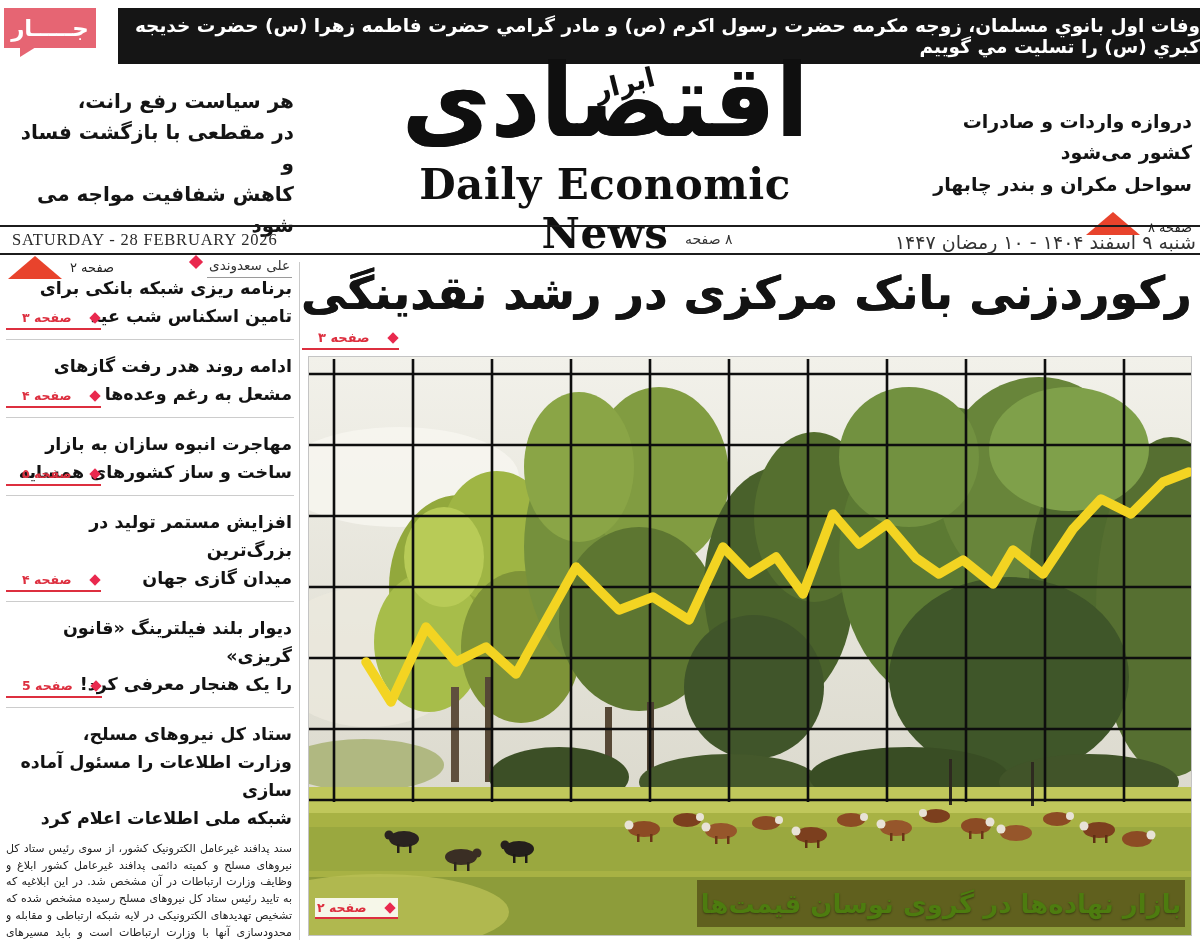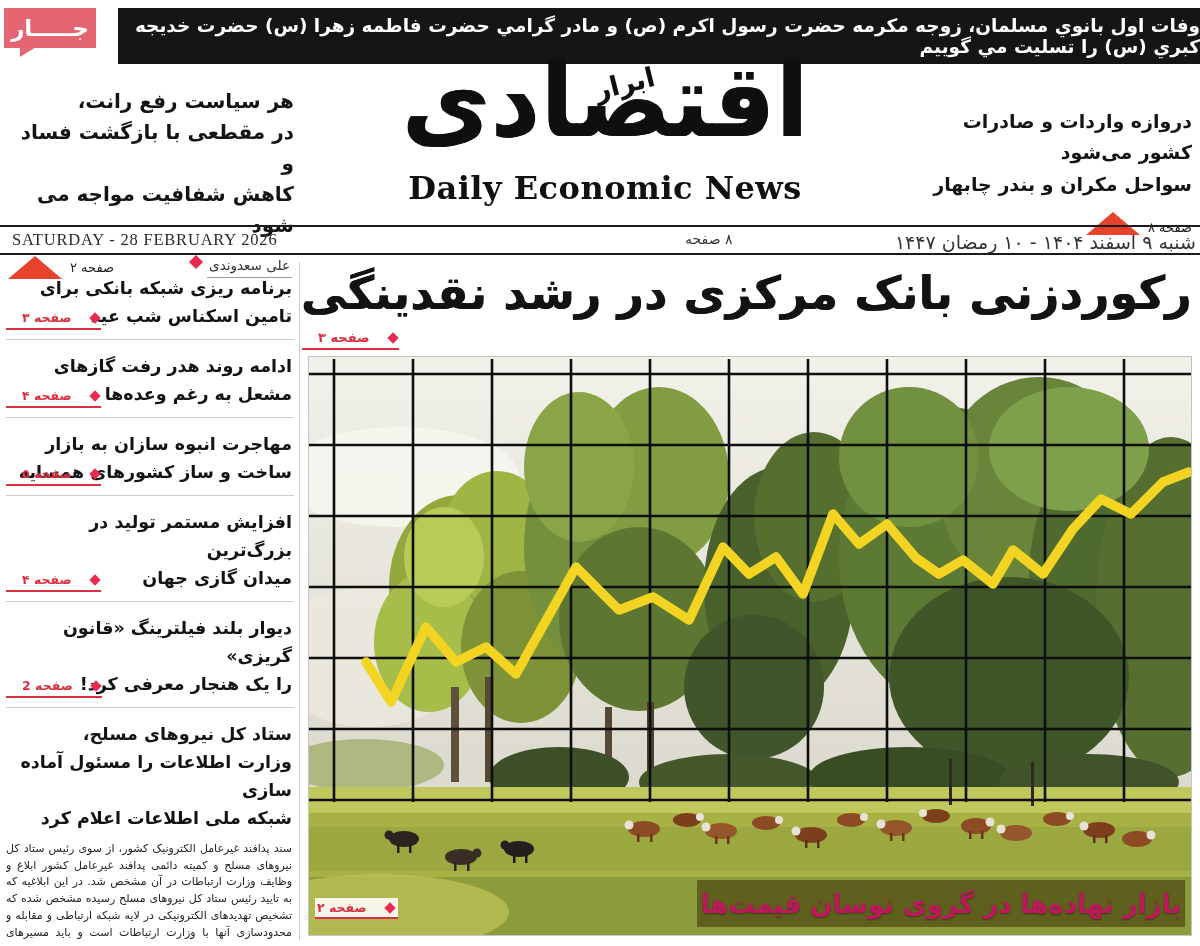--- a/index.html
+++ b/index.html
@@ -16,22 +16,22 @@
                  font-size:23px;font-weight:bold;}
   .banner-redbox::after{content:"";position:absolute;bottom:-9px;left:16px;width:0;height:0;
                  border-style:solid;border-width:10px 16px 0 0;border-color:#e66573 transparent transparent transparent;}
 
   
   .masthead{position:absolute;top:48px;left:382px;width:446px;text-align:center;}
   .logo-fa{font-size:97px;font-weight:bold;line-height:1.12;color:#0f0f0f;
            text-shadow:.6px 0 #0f0f0f;transform:scaleY(1.04);}
   .logo-small{position:absolute;top:20px;left:212px;font-size:27px;font-weight:bold;
               transform:rotate(-14deg);color:#0f0f0f;}
-  .logo-en{font-family:"DejaVu Serif",serif;font-size:32px;font-weight:bold;color:#101010;
-           letter-spacing:.5px;margin-top:12px;direction:ltr;}
+  .logo-en{font-family:"DejaVu Serif",serif;font-size:42px;font-weight:bold;color:#101010;
+           letter-spacing:.5px;margin-top:3px;direction:ltr;}
 
   
   .tls{position:absolute;top:86px;left:6px;width:288px;}
   .tls-title,.trs-title{font-weight:bold;text-align:right;color:#141414;}
   .tls-title{font-size:20px;line-height:1.55;}
   .tls-title span,.trs-title span{display:block;}
   .tls-foot{display:flex;direction:ltr;justify-content:space-between;align-items:center;margin-top:15px;padding:0 2px;}
   .trs{position:absolute;top:106px;right:8px;width:262px;}
   .trs-title{font-size:19px;line-height:1.65;}
   .trs-foot{display:flex;direction:ltr;justify-content:flex-end;align-items:flex-end;gap:8px;margin-top:12px;}
@@ -73,21 +73,21 @@
   .col-article-title{font-size:17.5px;font-weight:bold;line-height:1.6;color:#131313;}
   .col-article-title span{display:block;}
   .col-article-body{margin-top:9px;font-size:11px;line-height:1.52;color:#222;text-align:justify;}
 
   
   .photo{position:absolute;top:356px;left:308px;width:884px;height:580px;
          border:1px solid #c4c4c4;box-sizing:border-box;background:#dcdcd4;}
   .photo svg{display:block;}
   .caption-band{position:absolute;left:388px;right:6px;bottom:8px;height:47px;
                 background:rgba(64,54,10,.58);display:flex;align-items:center;justify-content:center;
-                color:#be185d;font-size:26px;font-weight:bold;text-shadow:0 1px 2px rgba(0,0,0,.4);}
+                color:#4d7c0f;font-size:26px;font-weight:bold;text-shadow:0 1px 2px rgba(0,0,0,.4);}
   .photo-page{position:absolute;left:6px;bottom:16px;background:rgba(255,255,255,.88);
               padding:2px 4px 2px 2px;font-size:12.5px;}
 </style>
 </head>
 <body>
 
 <div class="page">
 
   <div class="top-banner">
     <div class="banner-black">وفات اول بانوي مسلمان، زوجه مكرمه حضرت رسول اكرم (ص) و مادر گرامي حضرت فاطمه زهرا (س) حضرت خديجه كبري (س) را تسليت مي گوييم</div>
@@ -191,21 +191,21 @@
       </div>
     </div>
 
     <div class="col-item">
       <div class="col-item-title">
         <span>دیوار بلند فیلترینگ «قانون گریزی»</span>
         <span>را یک هنجار معرفی کرد!</span>
       </div>
       <div class="red-page col-page">
         <span class="diamond"></span>
-        <span>صفحه 2</span>
+        <span>صفحه 5</span>
       </div>
     </div>
 
     <div class="col-article">
       <div class="col-article-title">
         <span>ستاد کل نیروهای مسلح،</span>
         <span>وزارت اطلاعات را مسئول آماده سازی</span>
         <span>شبکه ملی اطلاعات اعلام کرد</span>
       </div>
       <div class="col-article-body">سند پدافند غیرعامل الکترونیک کشور، از سوی رئیس ستاد کل نیروهای مسلح و کمیته دائمی پدافند غیرعامل کشور ابلاغ و وظایف وزارت ارتباطات در آن مشخص شد. در این ابلاغیه که به تایید رئیس ستاد کل نیروهای مسلح رسیده مشخص شده که تشخیص تهدیدهای الکترونیکی در لایه شبکه ارتباطی و مقابله و محدودسازی آنها با وزارت ارتباطات است و باید مسیرهای جایگزین مخابراتی، ارتباطی و اینترنت (امکان اتصال و انفصال شبکه‌های خارجی متصل به شبکه ملی اطلاعات) را فراهم کند. هدف این سند تدوین چارچوب معین برای فعالیت‌های پدافند الکترونیک در برابر تهدیدات الکترونیک دشمن و تقسیم کار دستگاهی در...</div>

